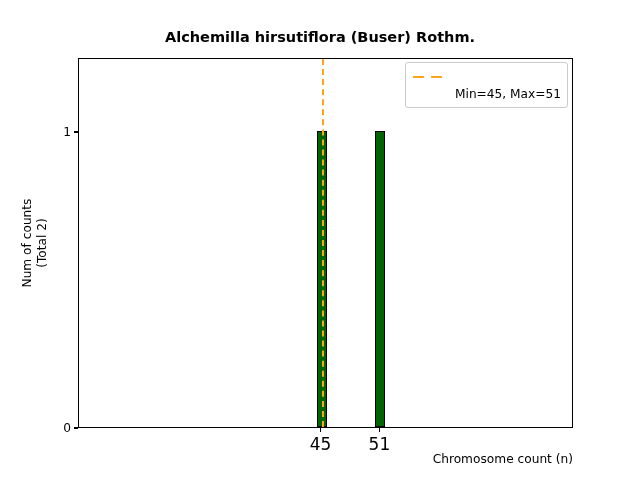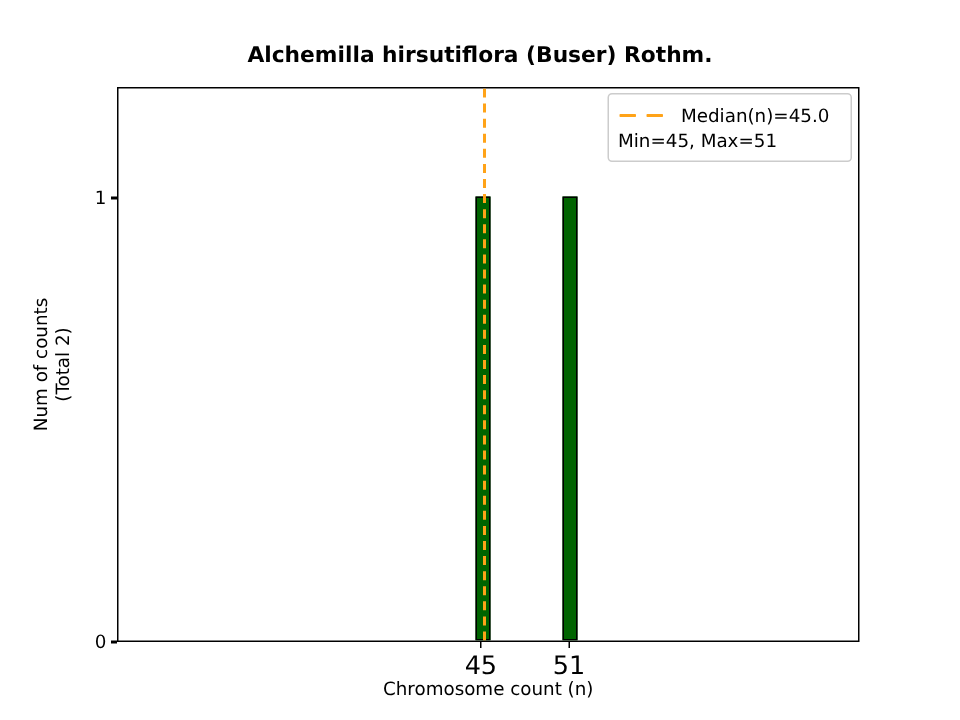--- a/index.html
+++ b/index.html
@@ -119,21 +119,21 @@
     font-size: 17px;
     color: #000000;
   }
 
   
   #xlabel {
     position: absolute;
     left: 78px;
     top: 452px;
     width: 495px;
-    text-align: center;
+    text-align: right;
     font-size: 12.2px;
     color: #000000;
   }
   .ylabel-line {
     position: absolute;
     transform-origin: 50% 50%;
     transform: rotate(-90deg);
     font-size: 12.2px;
     color: #000000;
     white-space: nowrap;
@@ -187,21 +187,21 @@
   .legend-sample .dash.d1 { left: 1px; }
   .legend-sample .dash.d2 { left: 19px; }
   .legend-text {
     font-size: 12.2px;
     color: #000000;
     white-space: nowrap;
     flex: 1 1 auto;
     text-align: left;
   }
   .legend-row.sub .legend-text {
-    text-align: left;
+    text-align: right;
   }
 </style>
 </head>
 <body>
 
 <div id="figure">
 
   <div id="chart-title">Alchemilla hirsutiflora (Buser) Rothm.</div>
 
   <div id="ytick-group">
@@ -240,20 +240,19 @@
 
   <div class="ylabel-line" id="ylabel-l0">Num of counts</div>
   <div class="ylabel-line" id="ylabel-l1">(Total 2)</div>
 
   <div id="legend">
     <div class="legend-row">
       <span class="legend-sample">
         <span class="dash d1"></span>
           <span class="dash d2"></span>
       </span>
-      <span class="legend-text">Median(n)=45.0</span>
     </div>
     <div class="legend-row sub">
       <span class="legend-text">Min=45, Max=51</span>
     </div>
   </div>
 
 </div>
 
 </body></html>

